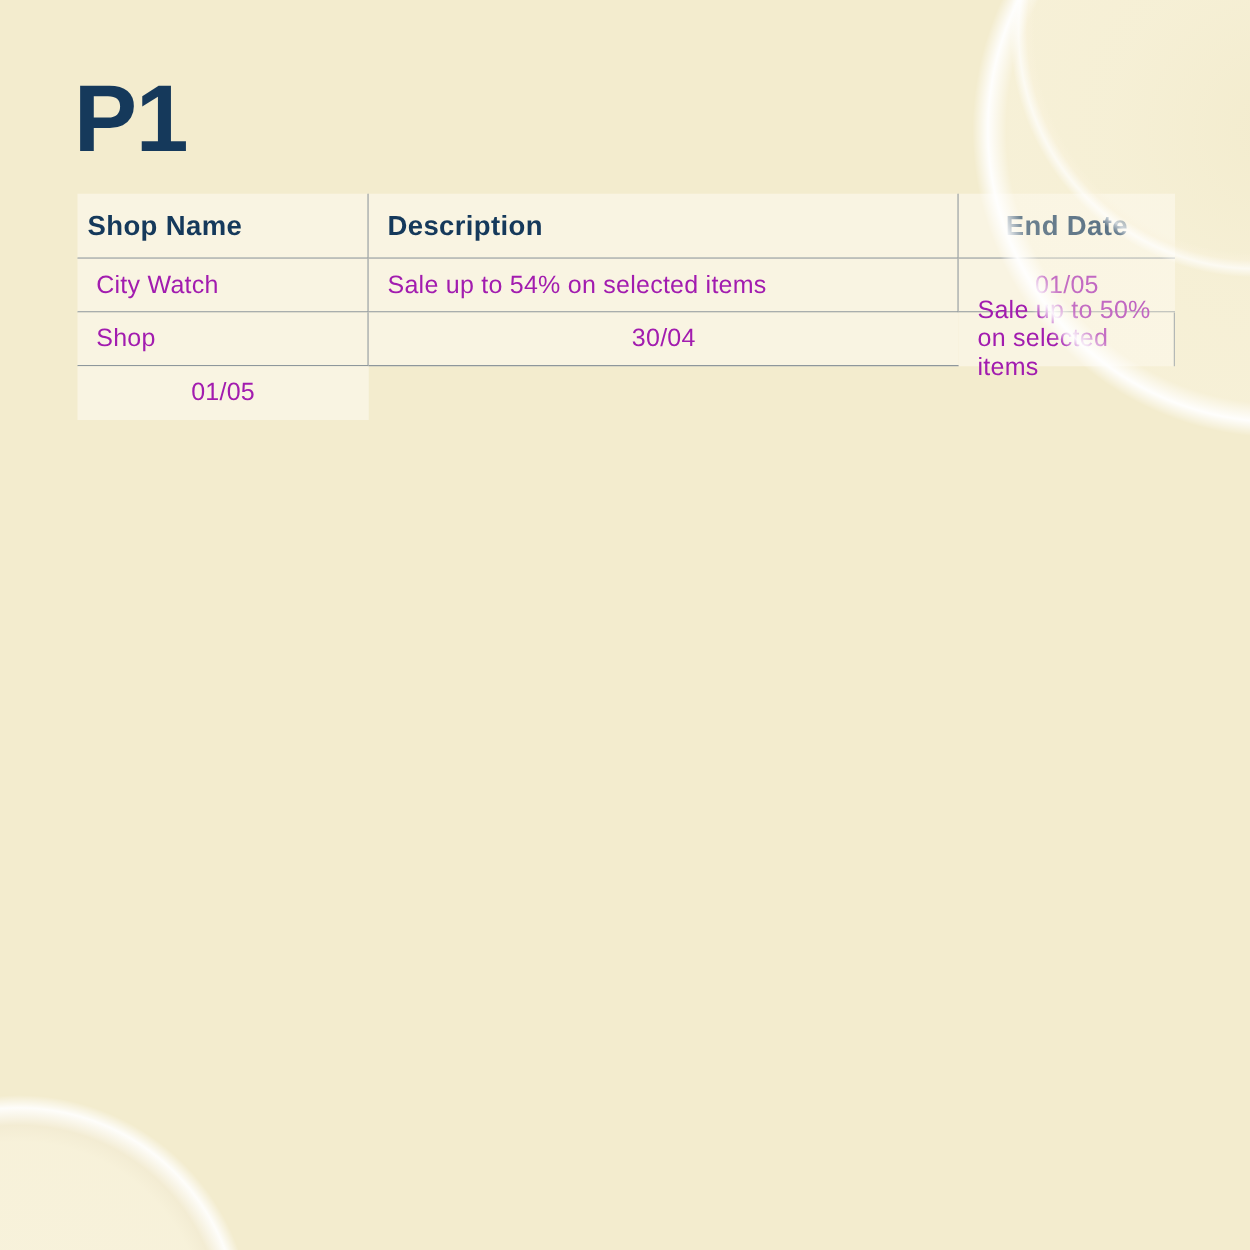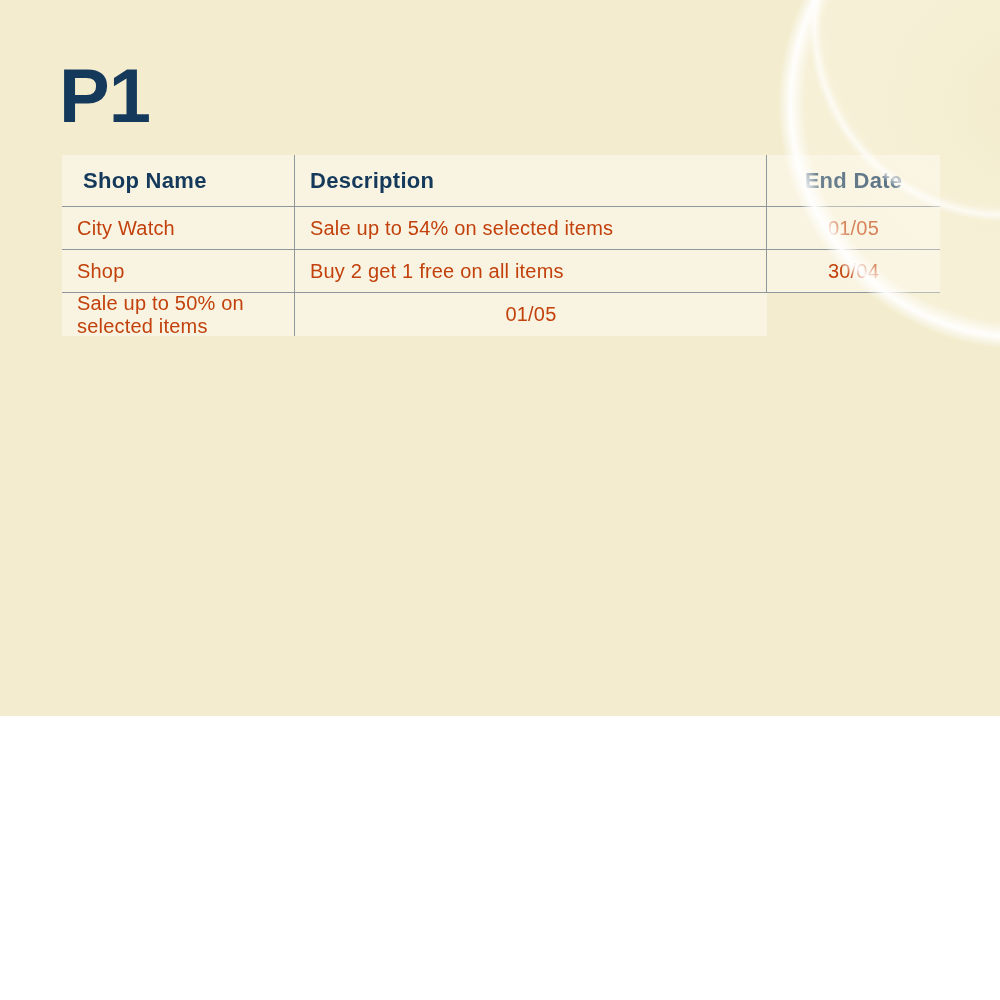--- a/index.html
+++ b/index.html
@@ -3,21 +3,21 @@
 <meta charset="utf-8">
 <style>
   html, body {
     margin: 0;
     padding: 0;
     font-family: "Liberation Sans", "DejaVu Sans", sans-serif;
   }
   .canvas {
     position: relative;
     width: 1000px;
-    height: 716px;
+    height: 1000px;
     background: #f3ecce;
     overflow: hidden;
   }
 
   
   .bubble {
     position: absolute;
     border-radius: 50%;
     pointer-events: none;
     z-index: 3;
@@ -75,41 +75,41 @@
     z-index: 2;
     display: grid;
     grid-template-columns: 233px 472px 173px;
     grid-template-rows: 52px 43px 43px 43px;
   }
   .cell {
     display: flex;
     align-items: center;
     box-sizing: border-box;
     background: #f9f4e2;
-    color: #c2410c;
+    color: #a21caf;
     font-size: 20px;
     letter-spacing: 0.2px;
   }
   .cell.col-0, .cell.col-1 {
     padding-left: 15px;
     border-right: 1.5px solid #8e979c;
   }
   .cell.col-2 {
     justify-content: center;
   }
   .cell.hline {
     border-bottom: 1.5px solid #8e979c;
   }
   .cell.hdr {
     font-size: 22px;
     font-weight: 700;
     color: #15395b;
     letter-spacing: 0.3px;
   }
-  .cell.hdr.col-0 { padding-left: 21px; }
+  .cell.hdr.col-0 { padding-left: 8px; }
 </style>
 </head>
 <body>
 
 <div class="canvas">
 
   <div class="bubble bubble-a"></div>
   <div class="bubble bubble-b"></div>
   <div class="bubble bubble-c"></div>
 
@@ -119,21 +119,20 @@
 
     <div class="cell hdr col-0 hline">Shop Name</div>
     <div class="cell hdr col-1 hline">Description</div>
     <div class="cell hdr col-2 hline">End Date</div>
 
     <div class="cell col-0 hline">City Watch</div>
     <div class="cell col-1 hline">Sale up to 54% on selected items</div>
     <div class="cell col-2 hline">01/05</div>
 
     <div class="cell col-0 hline">Shop</div>
-    <div class="cell col-1 hline">Buy 2 get 1 free on all items</div>
     <div class="cell col-2 hline">30/04</div>
 
     <div class="cell col-1">Sale up to 50% on selected items</div>
     <div class="cell col-2">01/05</div>
 
   </div>
 
 </div>
 
 </body></html>

